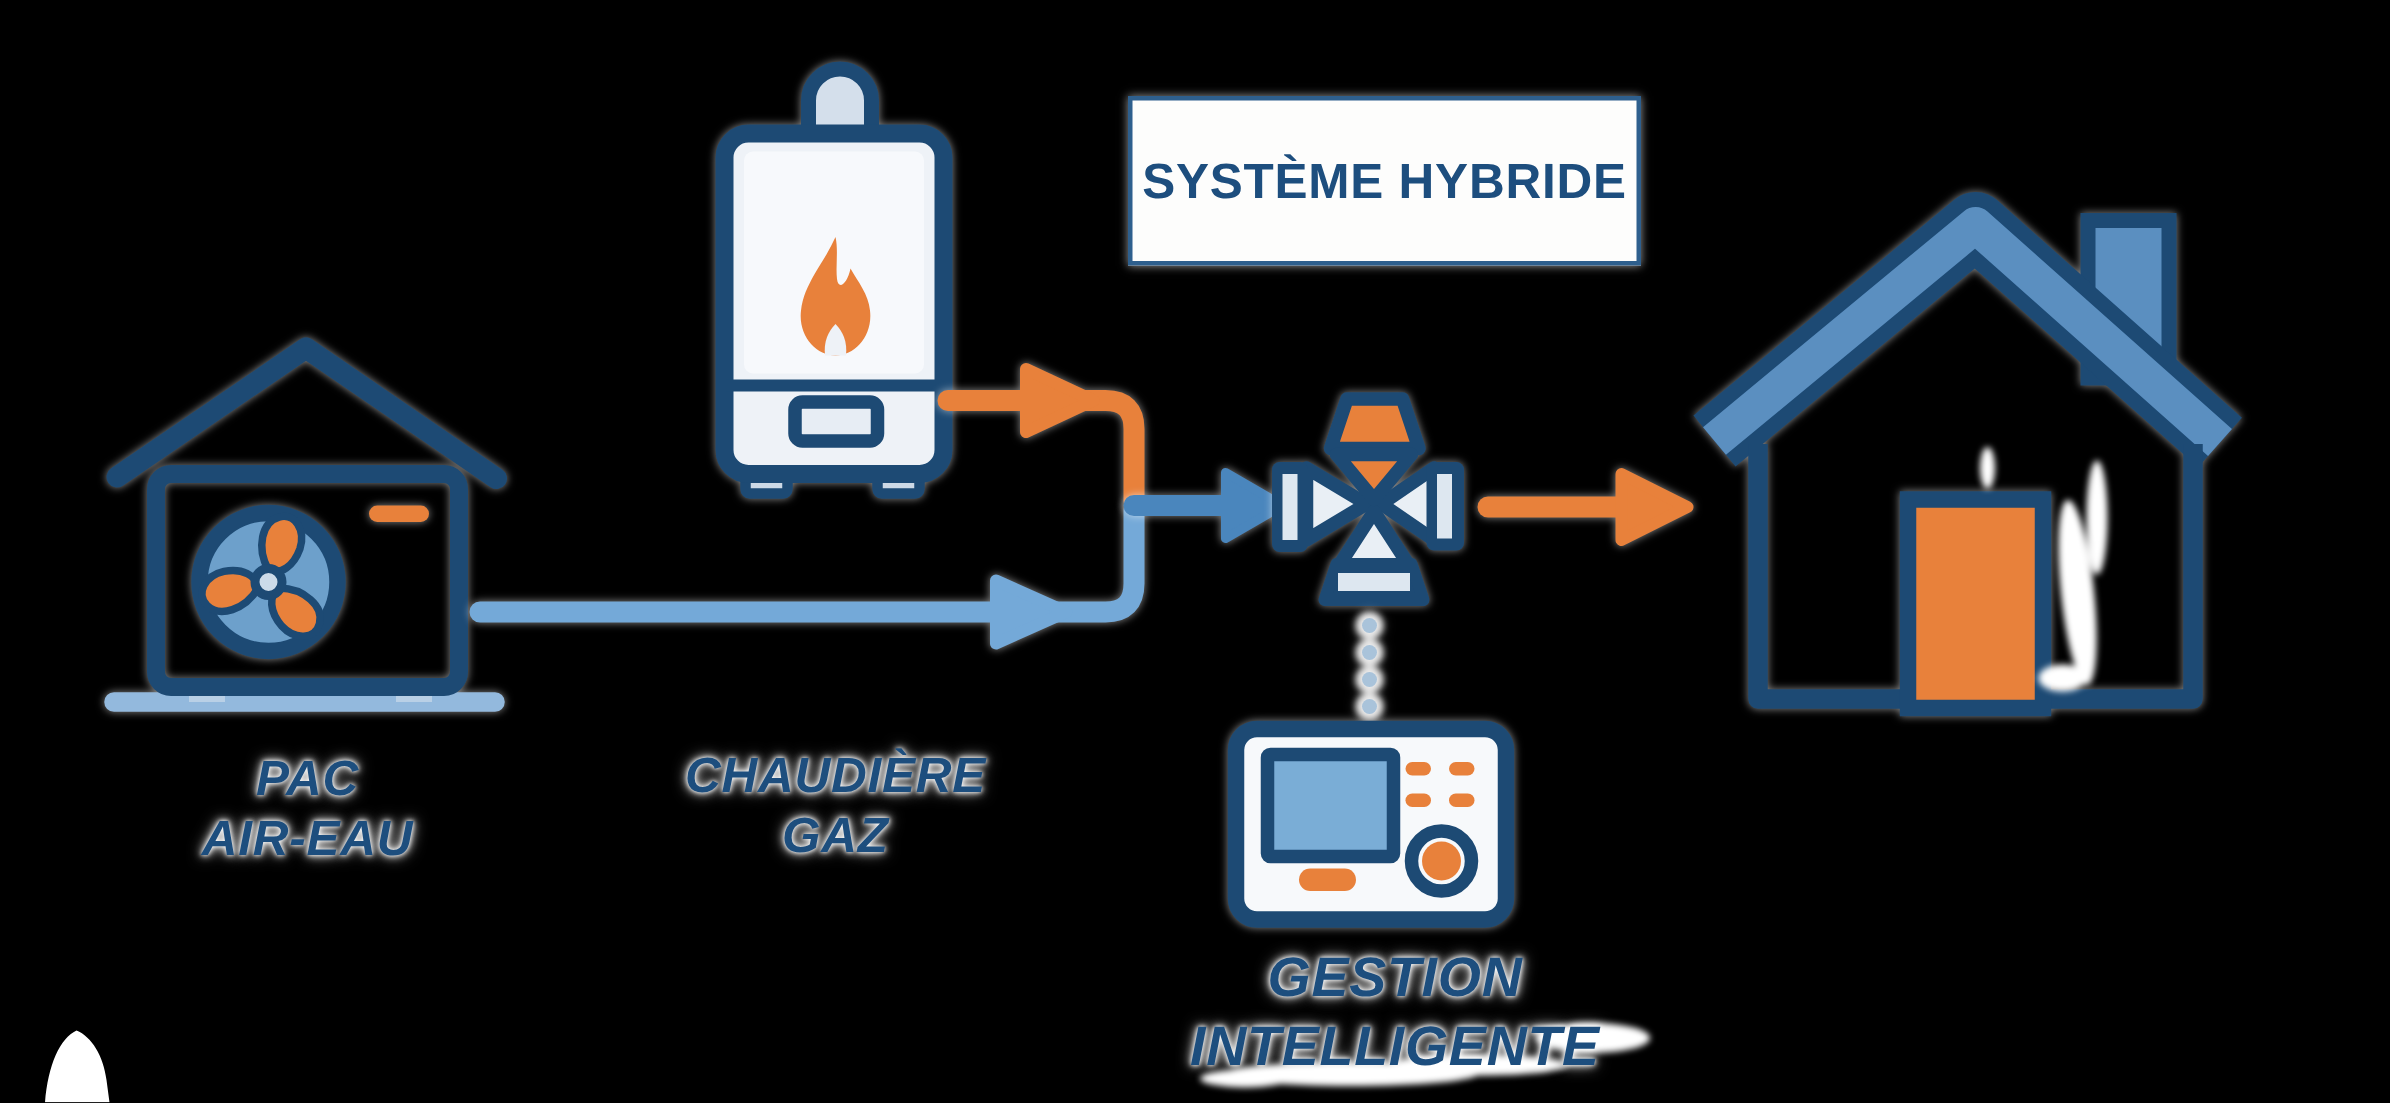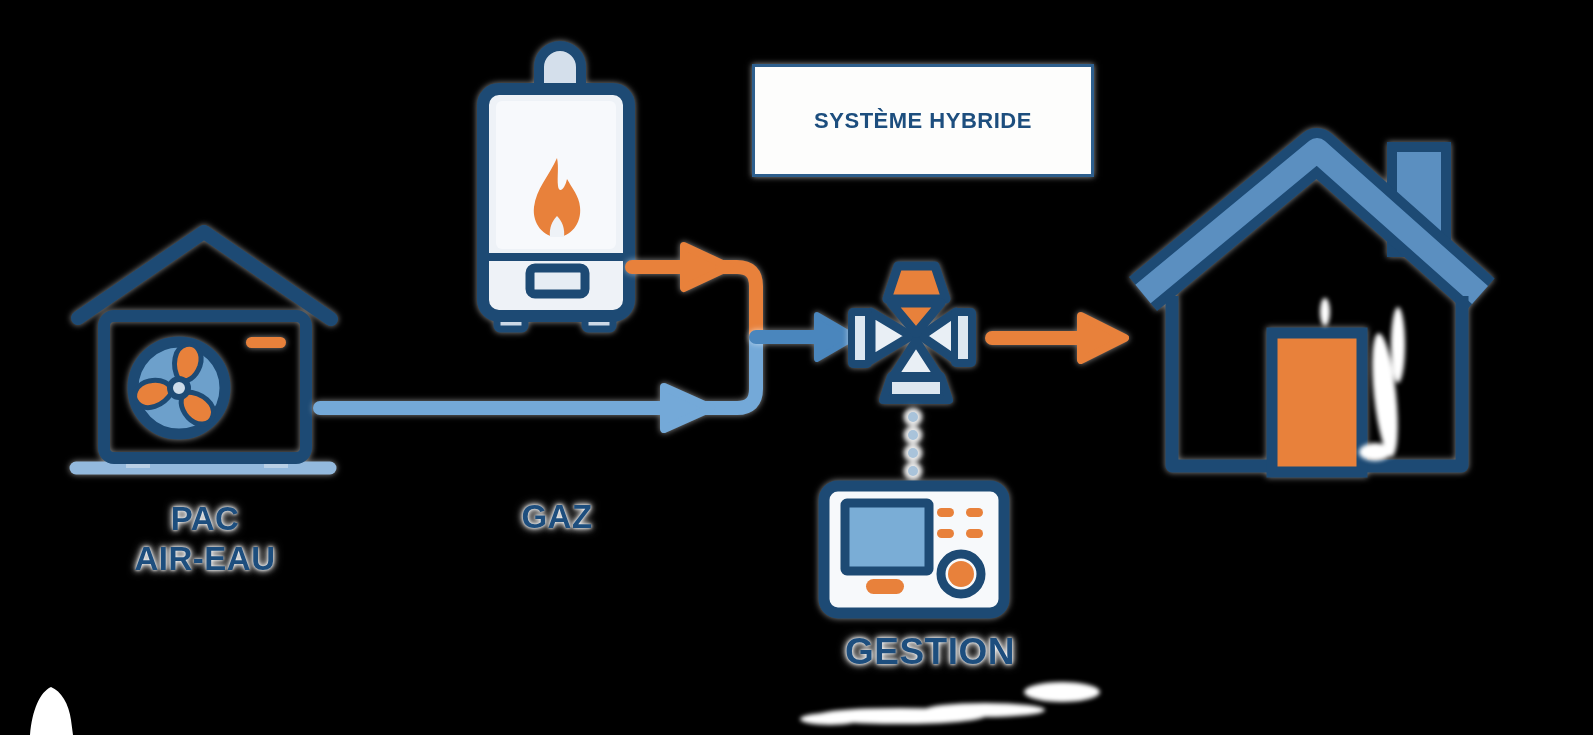--- a/index.html
+++ b/index.html
@@ -20,34 +20,35 @@
   .froof{fill:var(--roofblue)}
   .sroof{stroke:var(--roofblue);fill:none}
   .fpale{fill:var(--pale)}
   .flight{fill:var(--lightfill)}
   .halo{filter:drop-shadow(0 0 3px rgba(255,255,255,.55))}
   
   .label{
     position:absolute;text-align:center;font-weight:bold;
     color:var(--textblue);letter-spacing:.5px;
     text-shadow:0 0 3px #fff,0 0 6px #fff,0 0 10px rgba(255,255,255,.75);
+    font-style:italic;
   }
   .label-pac{left:80px;top:499px;width:250px;font-size:33px;line-height:40px;}
   .label-chaudiere{left:432px;top:497px;width:250px;font-size:33px;line-height:40px;}
   .label-gestion{left:785px;top:629px;width:290px;font-size:37px;line-height:46px;}
   .label span{display:block;}
   
   .title-box{
     position:absolute;left:752px;top:64px;width:342px;height:113px;
     background:#fdfdfc;border:3px solid var(--boxborder);box-sizing:border-box;
     display:flex;flex-direction:column;justify-content:center;align-items:center;
     box-shadow:0 0 6px rgba(255,255,255,.6), inset 0 0 0 2px #fdfdfc;
   }
   .title-box span{
-    display:block;font-weight:bold;font-size:22px;line-height:43px;
+    display:block;font-weight:bold;font-size:33px;line-height:43px;
     color:var(--textblue);letter-spacing:.5px;white-space:nowrap;
   }
 </style>
 </head>
 <body>
 
 <div class="stage">
 
   <svg width="1593" height="735" viewBox="0 0 1593 735">
     <defs>
@@ -178,19 +179,21 @@
 
   <div class="title-box">
     <span>SYSTÈME HYBRIDE</span>
   </div>
 
   <div class="label label-pac">
     <span>PAC</span>
     <span>AIR-EAU</span>
   </div>
   <div class="label label-chaudiere">
+    <span>CHAUDIÈRE</span>
     <span>GAZ</span>
   </div>
   <div class="label label-gestion">
     <span>GESTION</span>
+    <span>INTELLIGENTE</span>
   </div>
 
 </div>
 
 </body></html>

